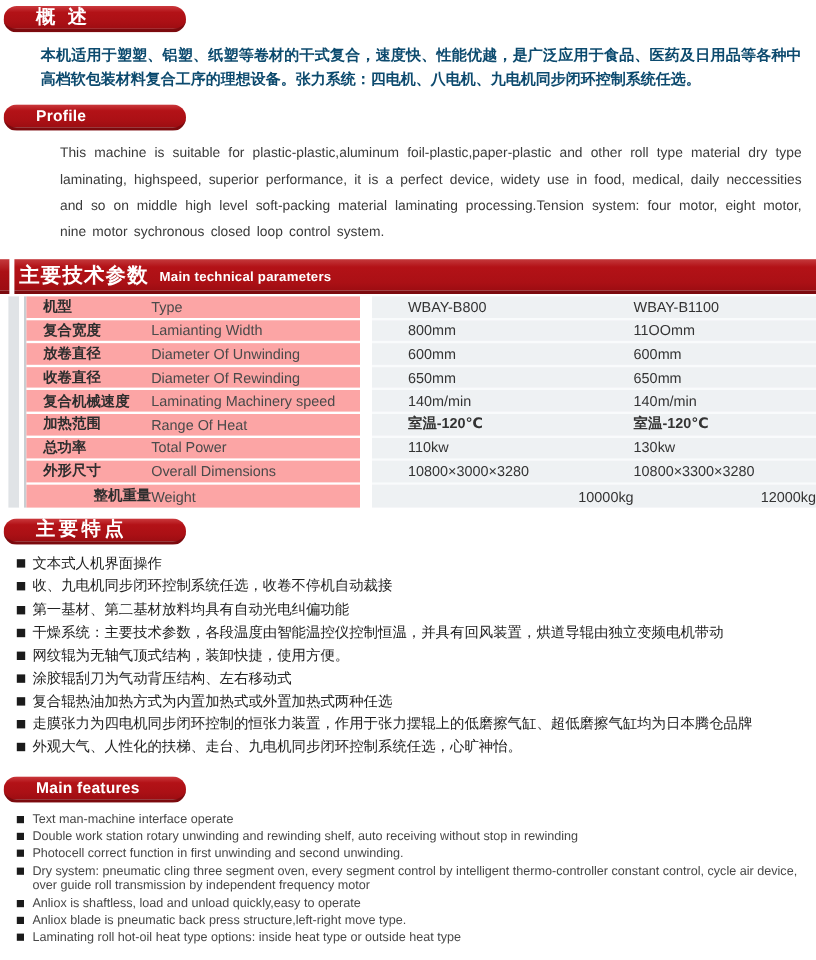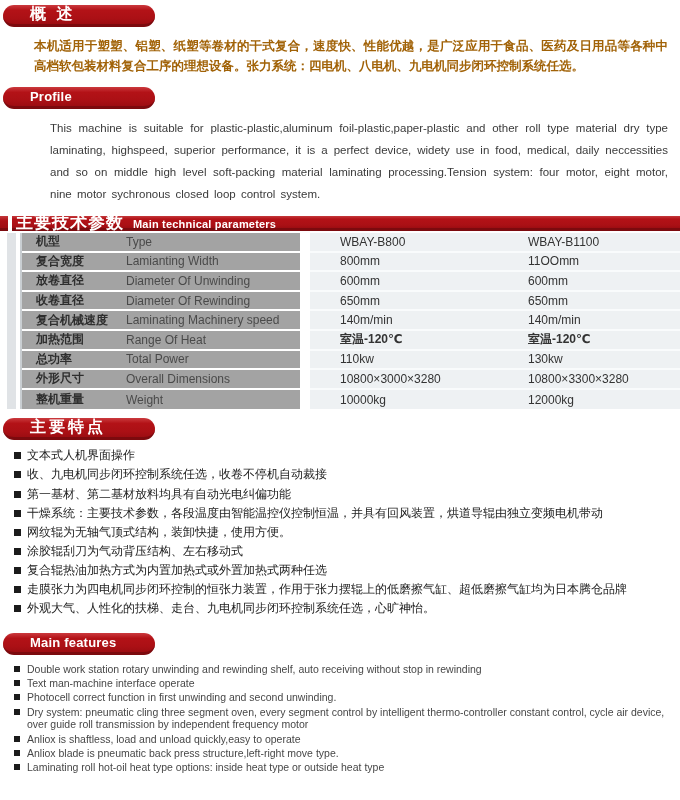--- a/index.html
+++ b/index.html
@@ -15,31 +15,31 @@
     display:flex; align-items:center;
     padding-left:27px;
     color:#ffffff;
   }
   .pill-cn { font-size:16px; font-weight:bold; letter-spacing:3px; }
   .pill-en { font-size:13px; font-weight:bold; letter-spacing:.2px; }
 
   
   .para-cn {
     margin:9px 12px 0 34px;
-    font-size:12.5px; font-weight:600; color:#a16207;
+    font-size:12.5px; font-weight:600; color:#0c4a6e;
     line-height:20px; text-align:justify;
   }
   .para-en {
     margin:8px 12px 0 50px;
     font-size:11.5px; color:#3a3a3a;
     line-height:22px; text-align:justify; word-spacing:2px;
   }
 
   
-  .redbar-wrap { display:flex; margin-top:11px; height:15px; }
+  .redbar-wrap { display:flex; margin-top:11px; height:29px; }
   .redbar-notch {
     width:8px;
     background:linear-gradient(180deg,#c4393c,#ab1015 40%,#9d0d12);
     border-bottom:3px solid #7c0a0e;
   }
   .redbar-gap { width:4px; background:#ffffff; }
   .redbar {
     flex:1;
     background:linear-gradient(180deg,#c4393c 0%, #b31217 25%, #ab1015 75%, #9d0d12 100%);
     border-bottom:3px solid #7c0a0e;
@@ -50,25 +50,25 @@
   .redbar .t-en { font-size:11px; font-weight:bold; margin-left:9px; margin-top:4px; letter-spacing:.2px; }
 
   
   .table-wrap { display:flex; margin-top:2px; }
   .tbl-strip { width:9px; margin-left:7px; background:#e0e3e6; }
   .tbl-strip-gap { width:4px; background:#ffffff; }
   .tbl-vline { width:2px; background:#c9ced2; }
   .tbl-main { flex:1; }
   .trow { display:flex; height:19.6px; }
   .t-label {
-    width:278px; background:#a3a3a3;
+    width:278px; background:#fca5a5;
     display:flex; align-items:center; padding-left:14px;
     border-bottom:2px solid #ffffff;
   }
-  .trow:last-child .t-label, .trow:last-child .t-values { border-bottom:none; }
+  .trow:last-child .t-label, .trow:last-child .t-values { border-bottom:none;text-align:right; }
   .t-gap { width:10px; background:#ffffff; }
   .t-values {
     flex:1; background:#eef1f3;
     display:flex; align-items:center; padding-left:30px;
     border-bottom:2px solid #f9fbfc;
   }
   .lbl-cn { width:90px; font-size:12px; font-weight:bold; color:#2e2e2e; }
   .lbl-en { font-size:12px; color:#4a4a4a; }
   .val-1 { width:188px; font-size:12px; color:#333333; }
   .val-2 { flex:1; font-size:12px; color:#333333; }
@@ -241,22 +241,22 @@
     <li><span class="sq"></span><span>涂胶辊刮刀为气动背压结构、左右移动式</span></li>
     <li><span class="sq"></span><span>复合辊热油加热方式为内置加热式或外置加热式两种任选</span></li>
     <li><span class="sq"></span><span>走膜张力为四电机同步闭环控制的恒张力装置，作用于张力摆辊上的低磨擦气缸、超低磨擦气缸均为日本腾仓品牌</span></li>
     <li><span class="sq"></span><span>外观大气、人性化的扶梯、走台、九电机同步闭环控制系统任选，心旷神怡。</span></li>
   </ul>
 
   <div class="pill mt-feat-en">
     <span class="pill-en">Main features</span>
   </div>
   <ul class="bullets bullets-en">
+    <li><span class="sq"></span><span>Text man-machine interface operate</span></li>
     <li><span class="sq"></span><span>Double work station rotary unwinding and rewinding shelf, auto receiving without stop in rewinding</span></li>
-    <li><span class="sq"></span><span>Text man-machine interface operate</span></li>
     <li><span class="sq"></span><span>Photocell correct function in first unwinding and second unwinding.</span></li>
     <li><span class="sq"></span><span>Dry system: pneumatic cling three segment oven, every segment control by intelligent thermo-controller constant control, cycle air device, over guide roll transmission by independent frequency motor</span></li>
     <li><span class="sq"></span><span>Anliox is shaftless, load and unload quickly,easy to operate</span></li>
     <li><span class="sq"></span><span>Anliox blade is pneumatic back press structure,left-right move type.</span></li>
     <li><span class="sq"></span><span>Laminating roll hot-oil heat type options: inside heat type or outside heat type</span></li>
 
   </ul>
 
 </div>
 

